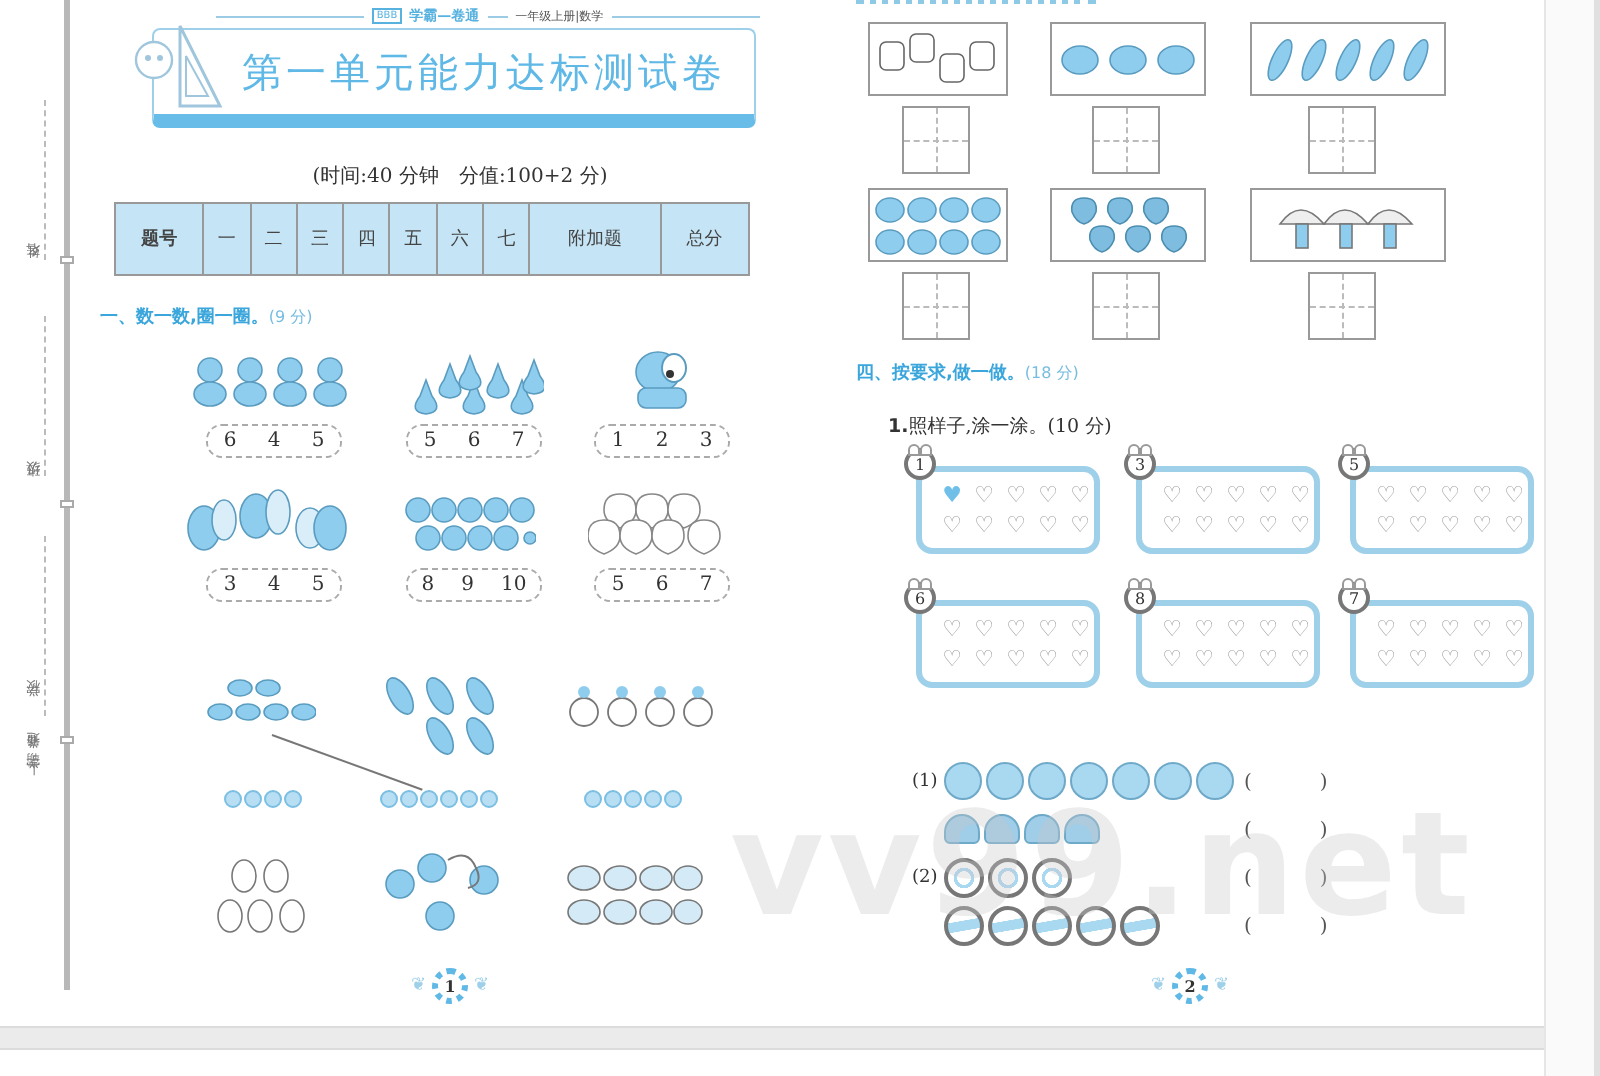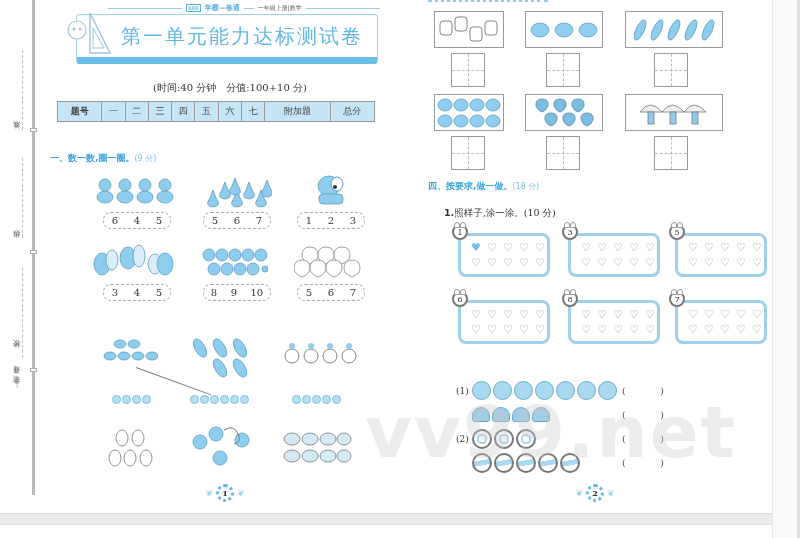--- a/index.html
+++ b/index.html
@@ -58,21 +58,21 @@
       position: absolute; left: 100px; top: 81px; width: 260px; text-align: center;
       font-size: 10px; color: #333;
     }
 
     
     .score-table {
       position: absolute; left: 57px; top: 101px; width: 318px; border-collapse: collapse;
       font-size: 9px;
     }
     .score-table td {
-      border: 1px solid #999; height: 20px; text-align: center; color: #444;
+      border: 1px solid #999; height: 36px; text-align: center; color: #444;
     }
     .score-table tr.head td { background: #c5e4f5; }
     .score-table td.row-label { font-weight: bold; font-family: "DejaVu Sans", sans-serif; }
 
     
     .section-heading {
       position: absolute; font-family: "DejaVu Sans", sans-serif; font-size: 9px;
       color: #3aa6dc; font-weight: bold; white-space: nowrap;
     }
     .section-heading .pts { color: #77bde0; font-weight: normal; font-size: 8px; }
@@ -166,21 +166,21 @@
     <div class="title-box">
       <span class="title-text">第一单元能力达标测试卷</span>
     </div>
     <svg class="mascot" viewBox="0 0 50 50">
       <circle cx="15" cy="22" r="9" fill="#fff" stroke="#9fc6dc" stroke-width="1.2"></circle>
       <circle cx="12" cy="21" r="1.5" fill="#9fc6dc"></circle>
         <circle cx="18" cy="21" r="1.5" fill="#9fc6dc"></circle>
       <path d="M28 5 L28 45 L48 45 Z" fill="none" stroke="#9fc6dc" stroke-width="1.5"></path>
       <path d="M31 20 L31 40 L42 40 Z" fill="none" stroke="#9fc6dc" stroke-width="1"></path>
     </svg>
-    <div class="subtitle">(时间:40 分钟　分值:100+10 分)</div>
+    <div class="subtitle">(时间:40 分钟　分值:100+2 分)</div>
 
     <table class="score-table">
       <tbody>
           <tr class="head">
         <td class="row-label">题号</td>
         <td>一</td>
         <td>二</td>
         <td>三</td>
         <td>四</td>
         <td>五</td>

